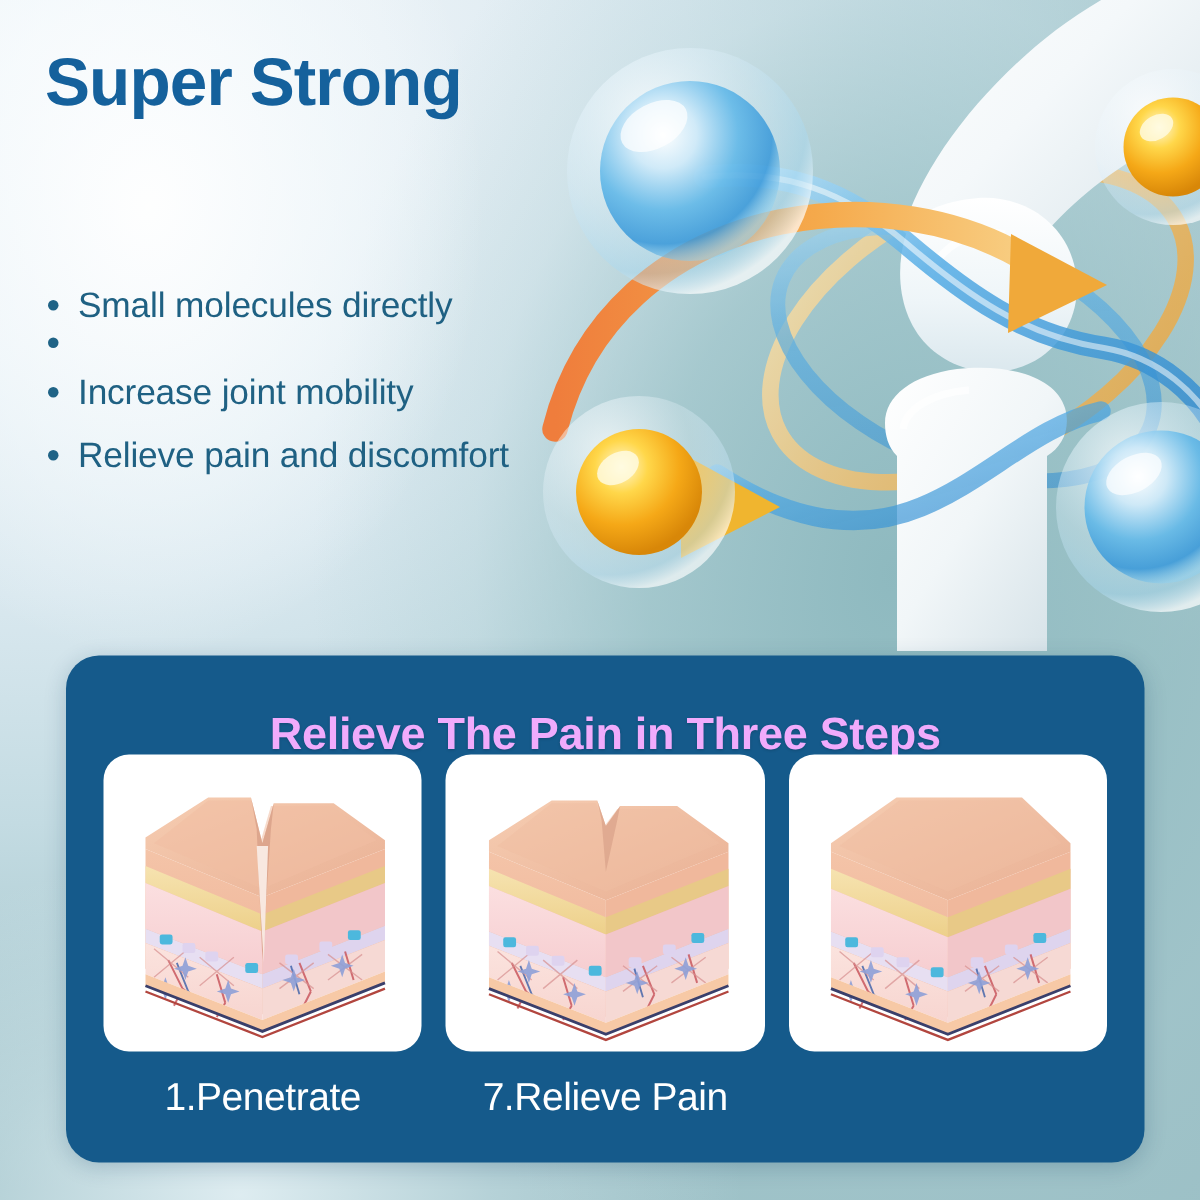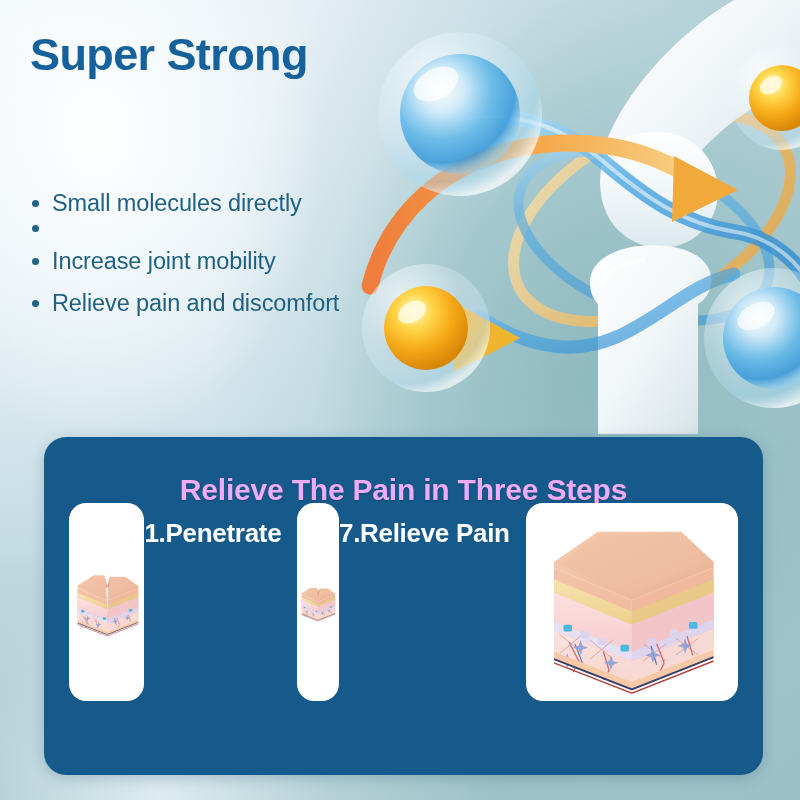--- a/index.html
+++ b/index.html
@@ -66,21 +66,21 @@
   .panel-title{
     position:absolute;left:0;right:0;top:18px;text-align:center;
     color:#f0abfc;font-size:30px;font-weight:bold;letter-spacing:-.2px;
     text-shadow:0 1px 2px rgba(0,0,0,.18);
     margin-top:18px;
   }
   .cards{
     position:absolute;left:25px;right:25px;top:66px;
     display:flex;justify-content:space-between;gap:16px;
   }
-  .card{flex:1 1 0;display:flex;flex-direction:row;font-weight:bold;}
+  .card{flex:1 1 0;display:flex;flex-direction:column;align-items:center;}
   .card-img{
     width:100%;height:198px;background:#ffffff;border-radius:17px;
     display:flex;align-items:center;justify-content:center;overflow:hidden;
   }
   .card-img svg{width:96%;height:96%;display:block;}
   .card-cap{
     margin-top:15px;color:#ffffff;font-size:26px;letter-spacing:-.3px;
     white-space:nowrap;
   }
 </style>

